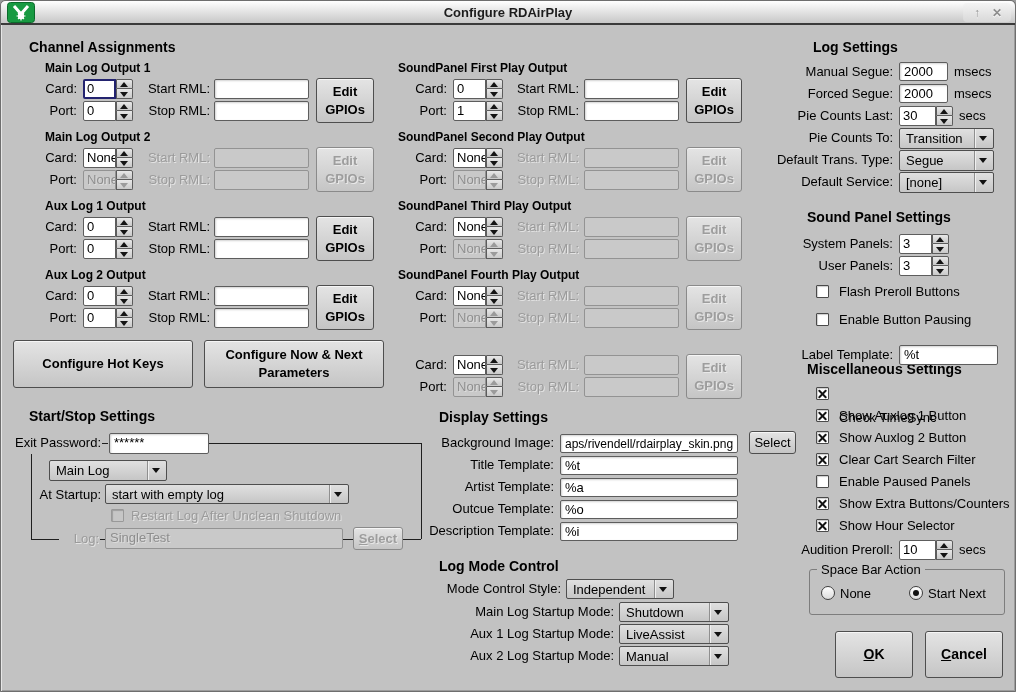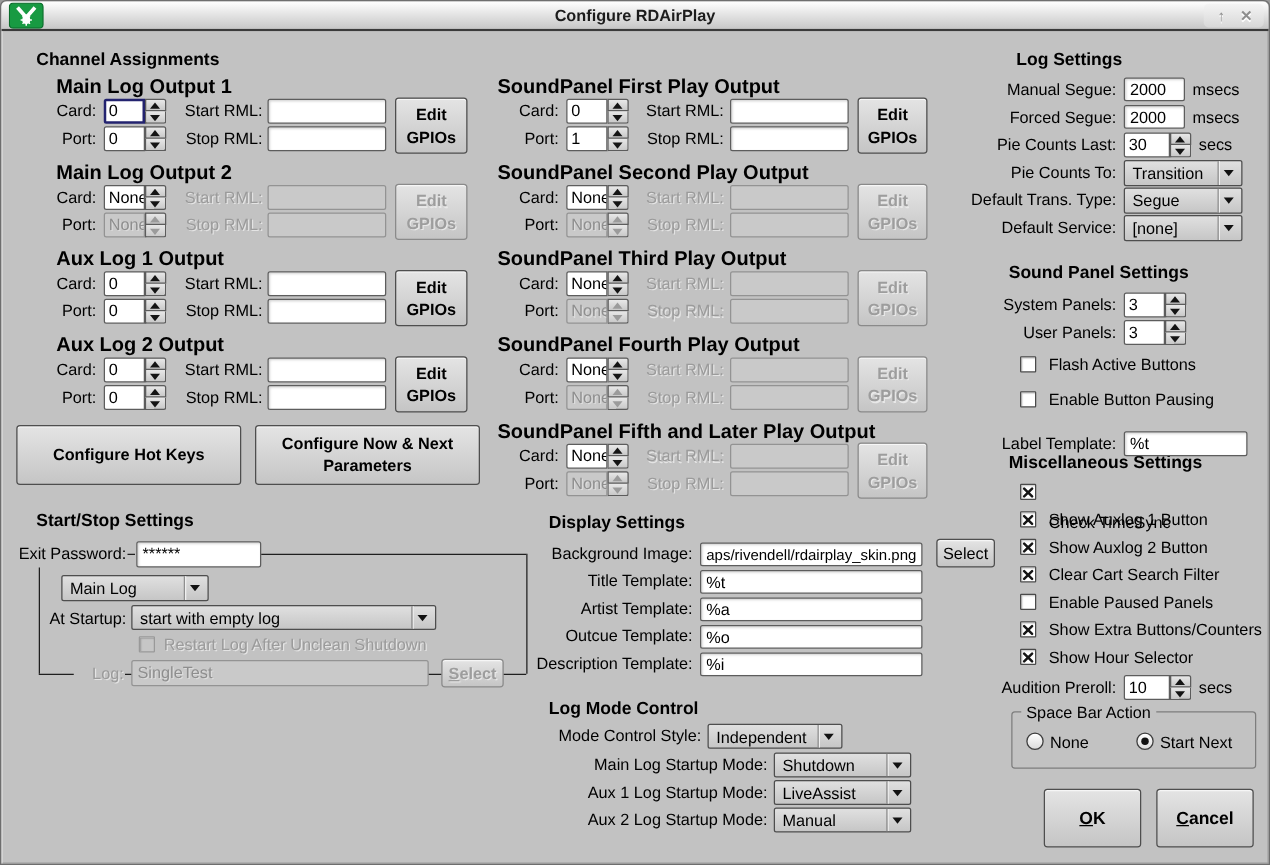--- a/index.html
+++ b/index.html
@@ -11,21 +11,21 @@
        background:linear-gradient(#ffffff,#c7c7c7);border-bottom:2px solid #3a3a3a;
        border-radius:5px 5px 0 0;box-sizing:border-box;}
   .app-icon{position:absolute;left:6px;top:1px;width:28px;height:21px;}
   .tb-title{position:absolute;left:0;right:0;top:4px;text-align:center;font-weight:bold;
        font-size:13px;color:#1c1c1c;}
   .tb-btns{position:absolute;right:4px;top:2px;height:19px;display:flex;align-items:center;
        background:linear-gradient(#f4f4f4,#d8d8d8);border-radius:4px;padding:0 4px;}
   .tb-btn{width:20px;text-align:center;color:#8e8e8e;font-weight:bold;font-size:12px;
        text-shadow:0 1px 0 #ffffff;cursor:default;}
   .h1{position:absolute;font-weight:bold;font-size:14px;white-space:nowrap;}
-  .gtitle{position:absolute;font-weight:bold;font-size:16px;white-space:nowrap;}
+  .gtitle{position:absolute;font-weight:bold;font-size:12px;white-space:nowrap;}
   .plbl{position:absolute;font-size:13px;white-space:nowrap;line-height:14px;}
   .rlbl{text-align:right;}
   .dis{color:#9b9b9b;text-shadow:1px 1px 0 #e4e4e4;}
   .tfield{position:absolute;background:#fff;border:1px solid #5d5d5d;border-radius:2px;
        box-sizing:border-box;font-size:13px;line-height:16px;padding:1px 4px;overflow:hidden;
        white-space:nowrap;box-shadow:inset 1px 1px 2px rgba(0,0,0,0.18);}
   .tfield.disf{background:#c9c9c9;color:#8e8e8e;border-color:#939393;box-shadow:none;
        text-shadow:1px 1px 0 #dcdcdc;}
   .btn{position:absolute;background:linear-gradient(#e4e4e4,#c5c5c5);border:1px solid #4e4e4e;
        border-radius:3px;font-weight:bold;font-size:13px;display:flex;align-items:center;
@@ -275,21 +275,20 @@
     <div class="spin dis" style="left: 452px; top: 307px; width: 50px; height: 20px;">
       <div class="stext">None</div>
       <div class="sarr up"></div>
       <div class="sarr dn"></div>
     </div>
     <div class="plbl rlbl dis" style="left: 509px; top: 288px; width: 69px;">Start RML:</div>
     <div class="tfield disf" style="left: 583px; top: 285px; width: 95px; height: 20px;"></div>
     <div class="plbl rlbl dis" style="left: 509px; top: 310px; width: 69px;">Stop RML:</div>
     <div class="tfield disf" style="left: 583px; top: 307px; width: 95px; height: 20px;"></div>
     <div class="btn disb" style="left: 685px; top: 284px; width: 56px; height: 45px;">Edit GPIOs</div>
-    <div class="gtitle" style="left: 397px; top: 336px;">SoundPanel Fifth and Later Play Output</div>
     <div class="plbl rlbl" style="left: 403px; top: 357px; width: 43px;">Card:</div>
     <div class="spin" style="left: 452px; top: 354px; width: 50px; height: 20px;">
       <div class="stext">None</div>
       <div class="sarr up"></div>
       <div class="sarr dn"></div>
     </div>
     <div class="plbl rlbl" style="left: 403px; top: 379px; width: 43px;">Port:</div>
     <div class="spin dis" style="left: 452px; top: 376px; width: 50px; height: 20px;">
       <div class="stext">None</div>
       <div class="sarr up"></div>
@@ -364,21 +363,21 @@
       <div class="sarr up"></div>
       <div class="sarr dn"></div>
     </div>
     <div class="plbl rlbl" style="left: 770px; top: 258px; width: 122px;">User Panels:</div>
     <div class="spin" style="left: 898px; top: 255px; width: 50px; height: 20px;">
       <div class="stext">3</div>
       <div class="sarr up"></div>
       <div class="sarr dn"></div>
     </div>
     <span class="checkbox" style="left: 815px; top: 284px;"></span>
-    <div class="plbl" style="left: 838px; top: 284px;">Flash Active Buttons</div>
+    <div class="plbl" style="left: 838px; top: 284px;">Flash Preroll Buttons</div>
     <span class="checkbox" style="left: 815px; top: 312px;"></span>
     <div class="plbl" style="left: 838px; top: 312px;">Enable Button Pausing</div>
     <div class="plbl rlbl" style="left: 770px; top: 347px; width: 122px;">Label Template:</div>
     <div class="tfield" style="left: 898px; top: 344px; width: 99px; height: 20px;">%t</div>
     <span class="checkbox checked" style="left: 815px; top: 386px;"></span>
     <div class="plbl" style="left: 838px; top: 386px; margin-top: 24px;">Check TimeSync</div>
     <span class="checkbox checked" style="left: 815px; top: 408px;"></span>
     <div class="plbl" style="left: 838px; top: 408px;">Show Auxlog 1 Button</div>
     <span class="checkbox checked" style="left: 815px; top: 430px;"></span>
     <div class="plbl" style="left: 838px; top: 430px;">Show Auxlog 2 Button</div>

